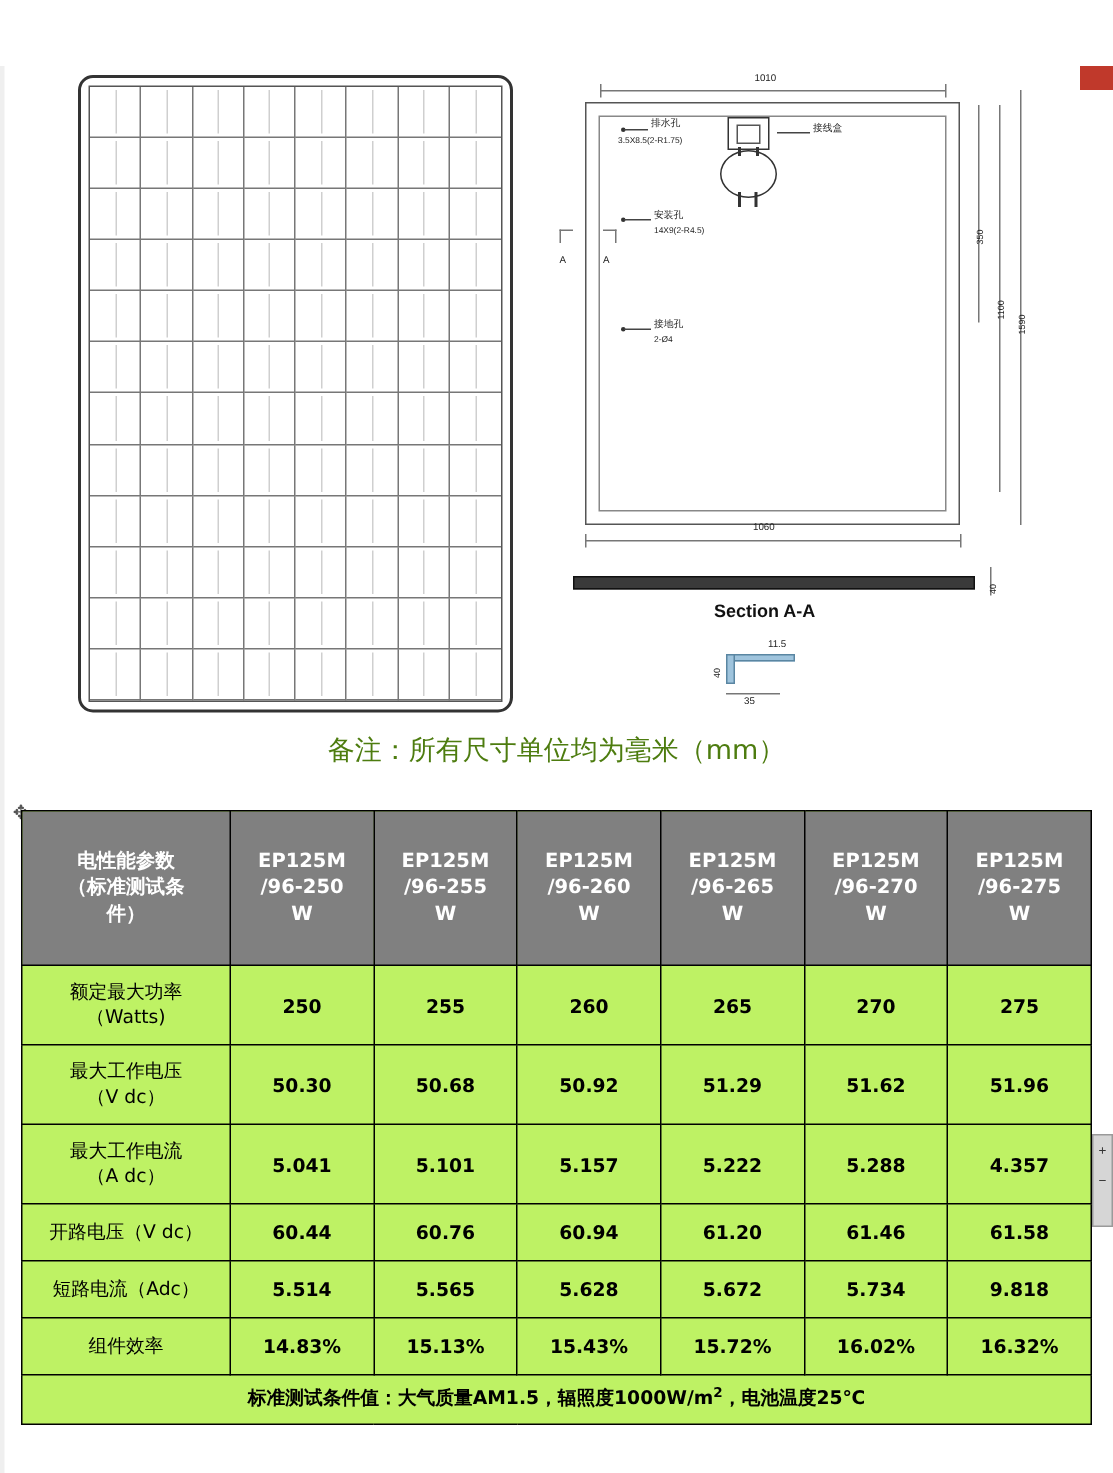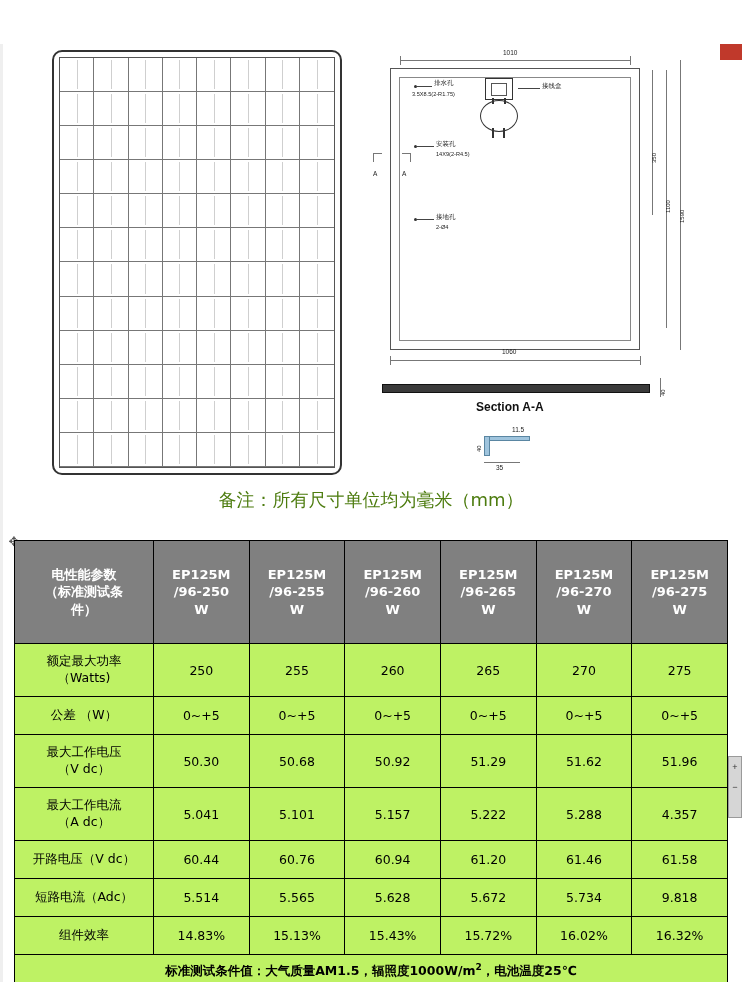--- a/index.html
+++ b/index.html
@@ -221,20 +221,21 @@
     background: #bef264;
   }
   table.spec td, table.spec th {
     border: 1px solid #000;
     text-align: center;
     vertical-align: middle;
     font-family: "DejaVu Sans", sans-serif;
     font-size: 12.5px;
     color: #000;
     padding: 3px 2px;
+    font-weight: bold;
   }
   table.spec thead th {
     background: #808080;
     color: #fff;
     font-weight: bold;
     font-size: 13px;
     height: 96px;
     line-height: 1.35;
   }
   table.spec thead th.firstcol {
@@ -534,31 +535,20 @@
             <div>（Watts)</div>
           </td>
           <td>250</td>
           <td>255</td>
           <td>260</td>
           <td>265</td>
           <td>270</td>
           <td>275</td>
         </tr>
 
-        <tr class="short">
-          <td class="rowhead">
-            <div>公差 （W）</div>
-          </td>
-          <td>0~+5</td>
-          <td>0~+5</td>
-          <td>0~+5</td>
-          <td>0~+5</td>
-          <td>0~+5</td>
-          <td>0~+5</td>
-        </tr>
 
         <tr class="tall">
           <td class="rowhead">
             <div>最大工作电压</div>
             <div>（V dc）</div>
           </td>
           <td>50.30</td>
           <td>50.68</td>
           <td>50.92</td>
           <td>51.29</td>

